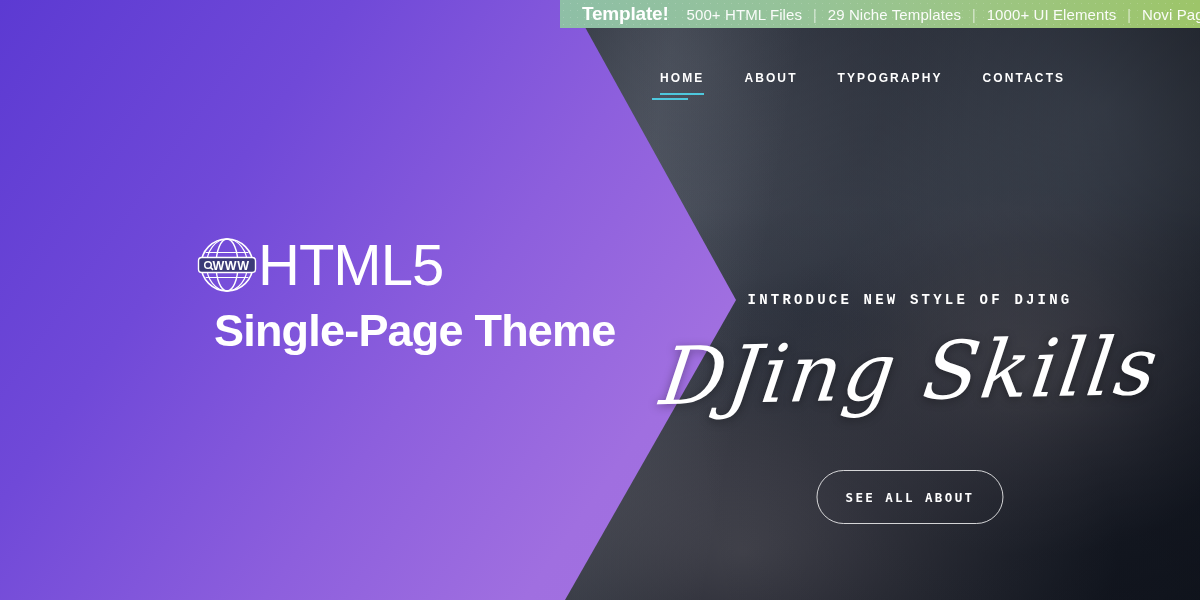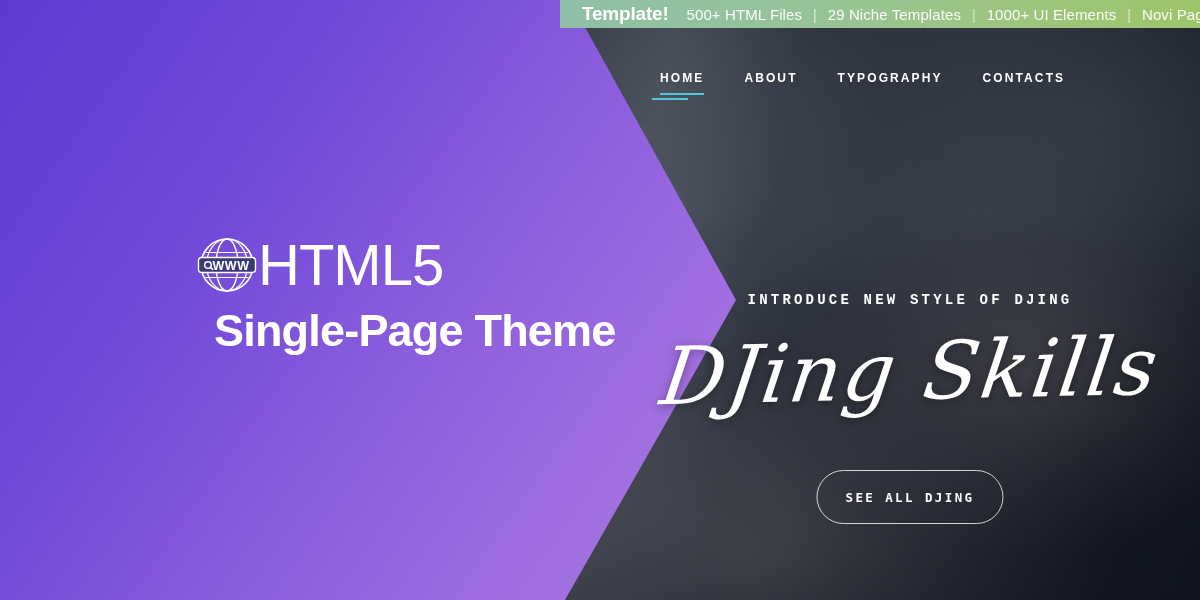--- a/index.html
+++ b/index.html
@@ -302,16 +302,16 @@
         </svg>
       </span>
       <span class="brand-title">HTML5</span>
     </div>
     <div class="brand-sub">Single-Page Theme</div>
   </div>
 
   <div class="hero-content">
     <div class="hero-kicker">INTRODUCE NEW STYLE OF DJING</div>
     <div class="hero-script">DJing Skills</div>
-    <button class="hero-btn" type="button">SEE ALL DJING</button>
+    <button class="hero-btn" type="button">SEE ALL ABOUT</button>
   </div>
 
 </div>
 
 </body></html>

